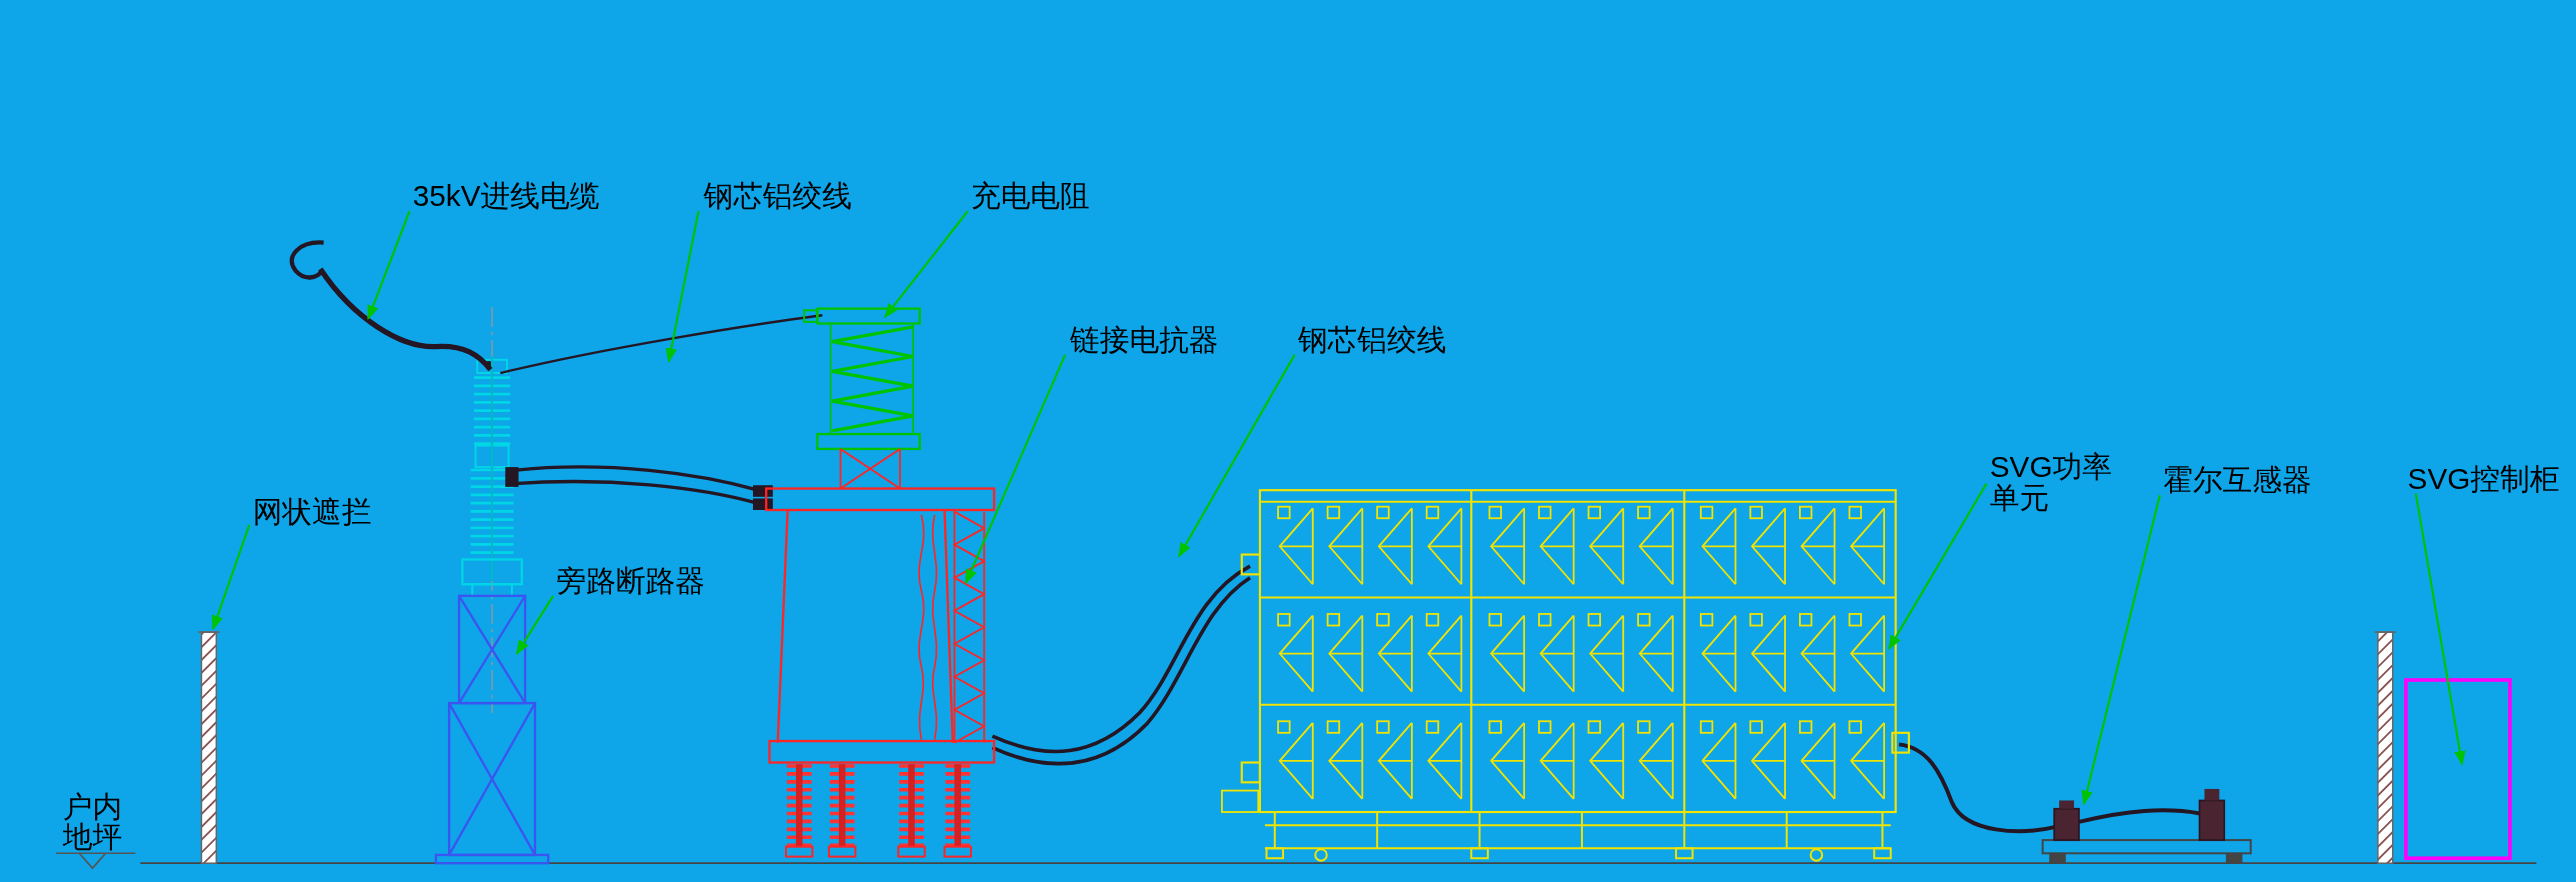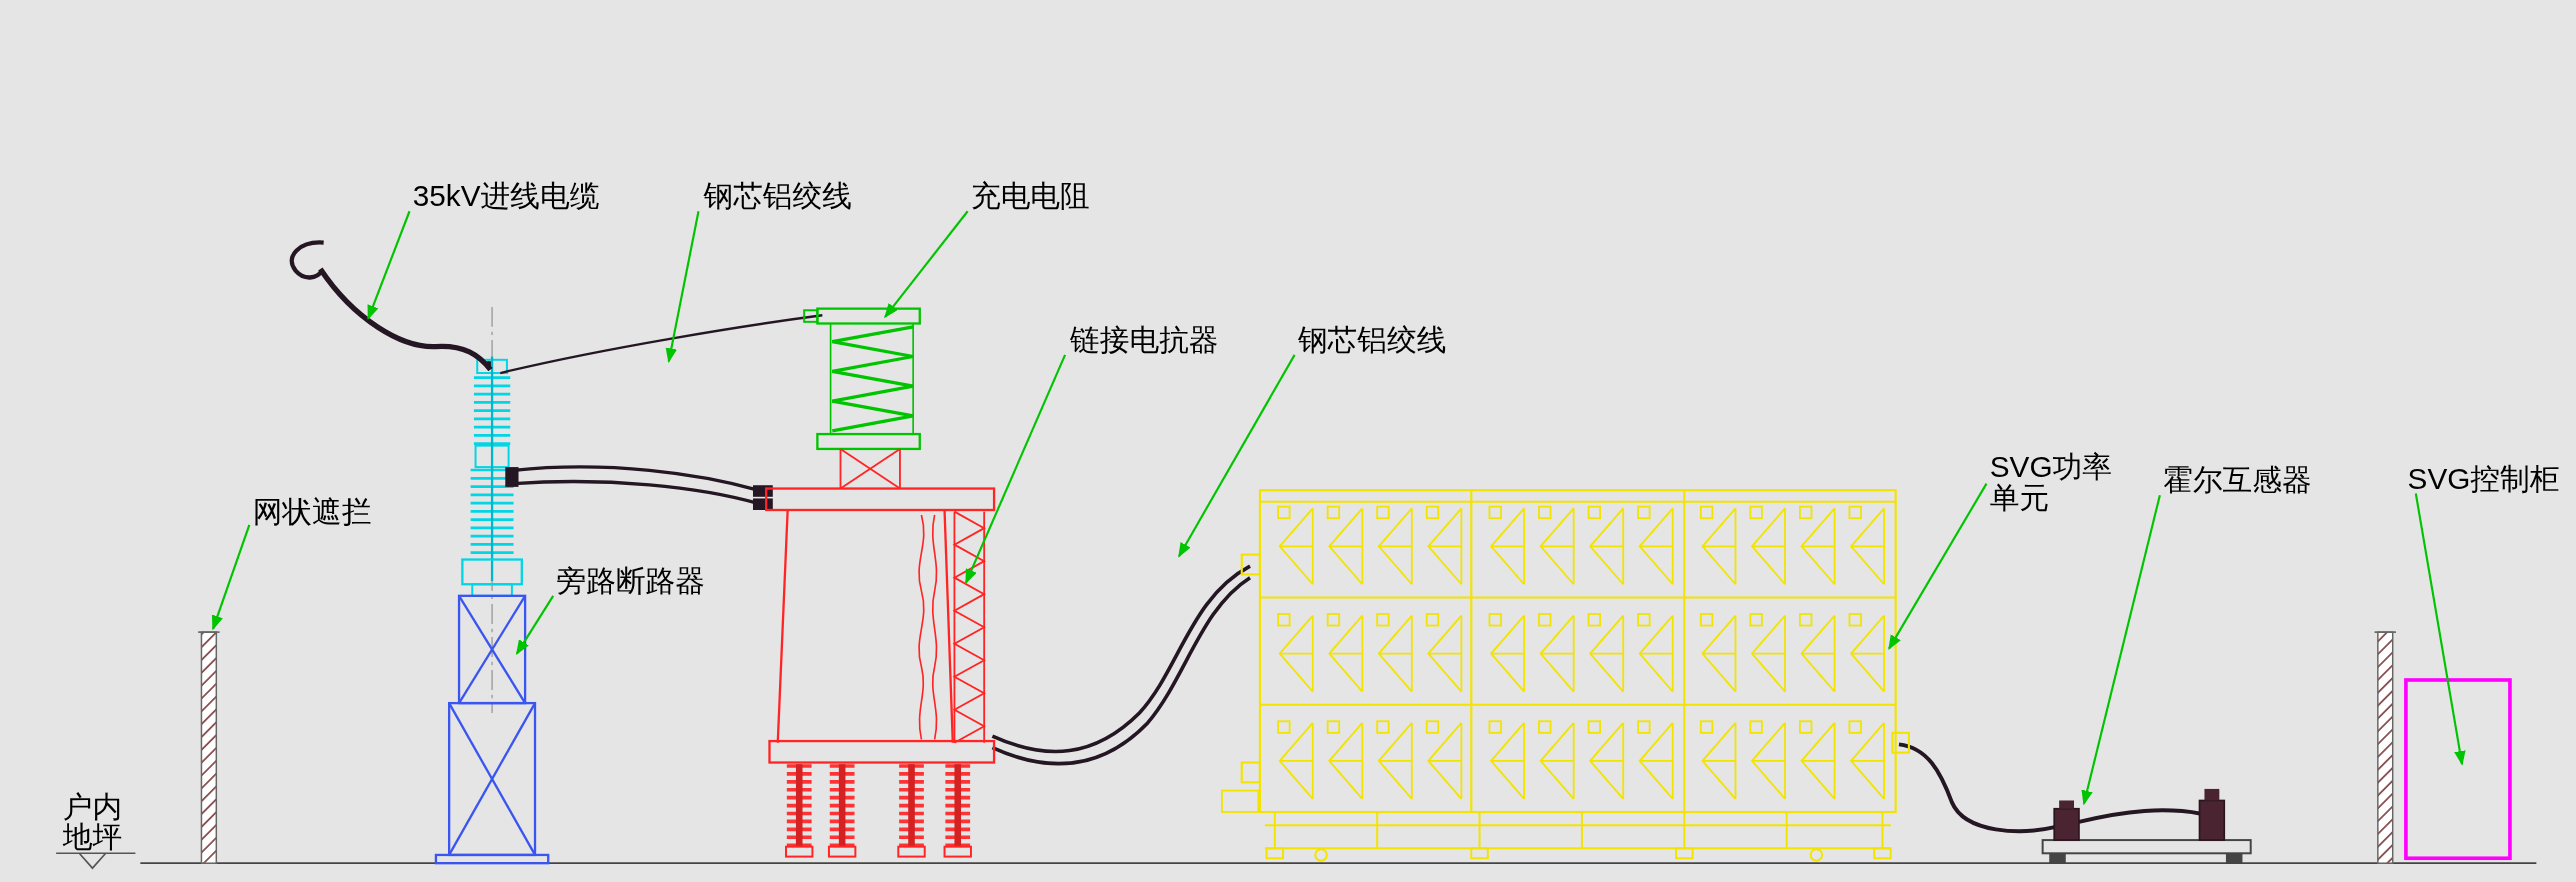--- a/index.html
+++ b/index.html
@@ -1,16 +1,16 @@
 <!DOCTYPE html>
 <html style="font-size:15px"><head>
 <meta charset="utf-8">
 <style>
   html,body{margin:0;padding:0;background:#ffffff;}
-  #stage{position:relative;width:2576px;height:883px;background:#e5e5e5;overflow:hidden;}
+  #stage{position:relative;width:2576px;height:883px;background:#0ea5e9;overflow:hidden;}
   svg{position:absolute;left:0;top:0;}
   .lbl{font:18px "Liberation Sans","DejaVu Sans",sans-serif;fill:#000;}
   .leader{stroke:#00c400;stroke-width:1.3;fill:none;}
   .cyan{stroke:#00d6e6;fill:none;}
   .blue{stroke:#3a55f0;fill:none;}
   .red{stroke:#ff2525;fill:none;}
   .yellow{stroke:#f2e400;fill:none;}
   .green{stroke:#00c400;fill:none;}
   .magenta{stroke:#ff00ff;fill:none;}
   .dark{stroke:#241622;fill:none;}

